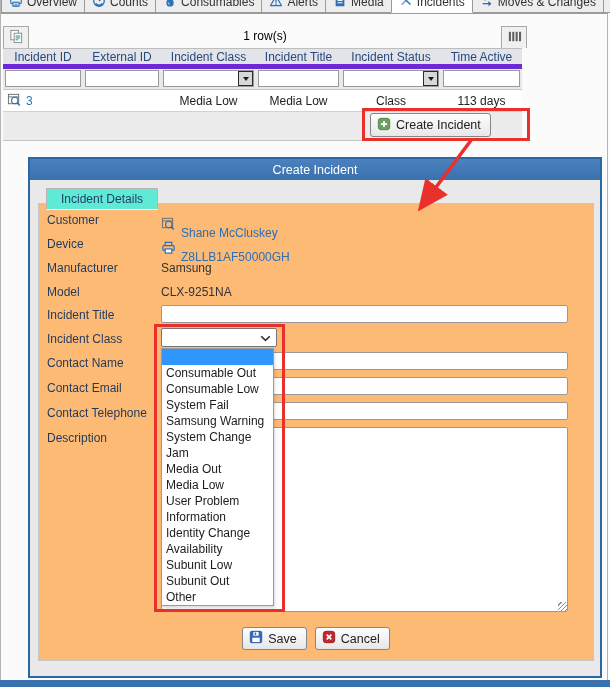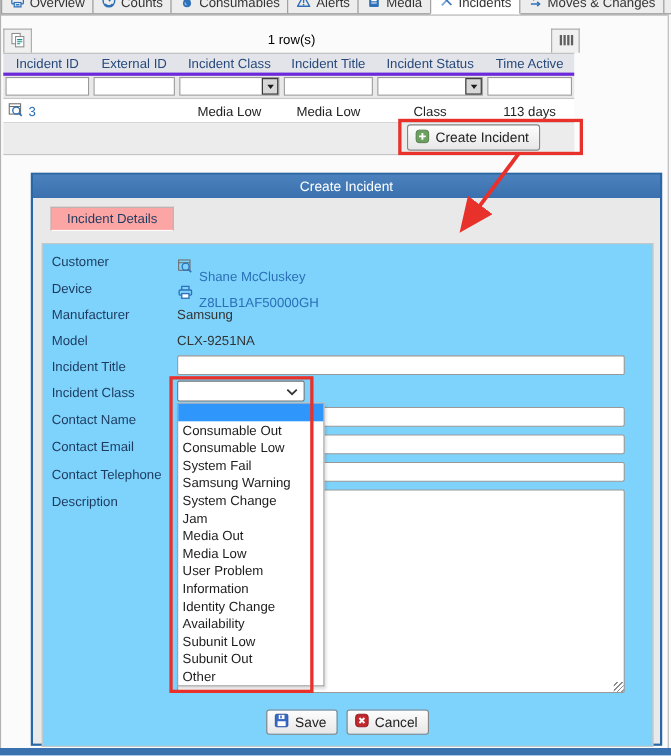--- a/index.html
+++ b/index.html
@@ -23,21 +23,21 @@
 
   
   .tbl-toolbar{position:absolute;left:3px;top:26px;width:524px;height:22px;}
   .tool-box{position:absolute;top:0;width:26px;height:22px;background:#f0f0f0;border:1px solid #a8a8a8;
     border-bottom:none;display:flex;align-items:center;justify-content:center;}
   .tool-box.lft{left:0;} .tool-box.rgt{right:0;}
   .rowcount{position:absolute;left:0;top:3px;width:100%;text-align:center;color:#000000;}
 
   .grid-row{position:absolute;left:3px;width:519px;display:grid;
     grid-template-columns:80px 78px 95px 85px 100px 81px;}
-  .tbl-head{top:48px;height:21px;background:#e2e4e9;border-top:1px solid #bdbdbd;border-bottom:3px solid #6d28d9;}
+  .tbl-head{top:48px;height:21px;background:#e2e4e9;border-top:1px solid #bdbdbd;border-bottom:5px solid #6d28d9;}
   .tbl-head .hc{display:flex;align-items:center;justify-content:center;color:#27497b;white-space:nowrap;overflow:hidden;}
   .tbl-filter{top:69px;height:21px;background:#e9e9e9;border-bottom:1px solid #c7c7c7;}
   .fcell{position:relative;padding:1px 2px;}
   .fcell input{width:100%;height:17px;border:1px solid #9a9a9a;background:#fff;padding:0 3px;font:inherit;}
   .fcell.has-dd input{padding-right:18px;}
   .dd-btn{position:absolute;right:3px;top:2px;width:15px;height:15px;background:#d8d8d8;
     border:1px solid #2b2b2b;display:flex;align-items:center;justify-content:center;cursor:pointer;}
   .dd-btn i{width:0;height:0;border-left:3.5px solid transparent;border-right:3.5px solid transparent;border-top:4px solid #1c1c1c;}
   .tbl-data{top:90px;height:22px;background:#ffffff;border-bottom:1px solid #d2d2d2;}
   .dcell{display:flex;align-items:center;justify-content:center;color:#222;}
@@ -53,36 +53,36 @@
   .hl-box{position:absolute;border:3px solid #e8312b;z-index:6;pointer-events:none;}
   #hl-create{left:362px;top:108px;width:168px;height:33px;}
   #arrow-svg{position:absolute;left:395px;top:136px;width:100px;height:85px;z-index:6;pointer-events:none;}
 
   
   .dialog{position:absolute;left:28px;top:157px;width:574px;height:521px;
     border:2px solid #2a67a5;background:#e9e9e9;}
   .dlg-title{height:21px;background:linear-gradient(#4b82be,#3a70ad);color:#fff;
     display:flex;align-items:center;justify-content:center;font-size:12.5px;}
   .details-tab{position:absolute;left:16px;top:29px;height:22px;padding:3px 14px 0;
-    background:#fca5a5;border:1px solid #b5b5b5;border-bottom:1px solid #fcfcfc;color:#1e3a5f;z-index:3;}
-  .inner-panel{position:absolute;left:8px;top:62px;width:556px;height:458px;
-    background:#7dd3fc;border:1px solid #c8c8c8;padding-left:36px;}
+    background:#5eead4;border:1px solid #b5b5b5;border-bottom:1px solid #fcfcfc;color:#1e3a5f;z-index:3;}
+  .inner-panel{position:absolute;left:8px;top:44px;width:556px;height:458px;
+    background:#fdba74;border:1px solid #c8c8c8;padding-left:36px;}
   .frm-label{position:absolute;left:8px;color:#1e3a5f;white-space:nowrap;}
   .frm-val{position:absolute;left:122px;color:#333;display:flex;align-items:center;gap:5px;white-space:nowrap;}
   .frm-link{color:#2c6fb6;cursor:pointer;margin-top:16px;}
   .frm-input{position:absolute;left:122px;width:407px;height:18px;border:1px solid #999;border-radius:2px;
     background:#fff;padding:0 4px;font:inherit;}
   .frm-textarea{position:absolute;left:122px;top:223px;width:407px;height:185px;border:1px solid #999;
     border-radius:2px;background:#fff;resize:none;font:inherit;}
   .resize-grip{position:absolute;left:519px;top:398px;width:9px;height:9px;pointer-events:none;
     background:repeating-linear-gradient(135deg,transparent 0 2px,#8a8a8a 2px 3px);}
   .combo{position:absolute;left:122px;top:124px;width:116px;height:19px;background:#fff;
     border:1px solid #767676;border-radius:2px;display:flex;align-items:center;justify-content:flex-end;
     padding-right:5px;cursor:pointer;}
-  .dd-list{position:absolute;left:122px;top:144px;width:134px;background:#fff;border:1px solid #9b9b9b;
+  .dd-list{position:absolute;left:122px;top:144px;width:113px;background:#fff;border:1px solid #9b9b9b;
     z-index:5;box-shadow:1px 2px 3px rgba(0,0,0,0.15);}
   .dd-item{height:16px;line-height:16px;padding-left:4px;color:#1c1c1c;cursor:pointer;overflow:hidden;white-space:nowrap;}
   .dd-item.sel{background:#2f96fb;}
   #hl-combo{left:115px;top:120px;width:131px;height:288px;}
   .btn-row{position:absolute;left:0;top:423px;width:100%;display:flex;justify-content:center;gap:8px;}
 </style>
 </head>
 <body>
 
 <div id="screen">

